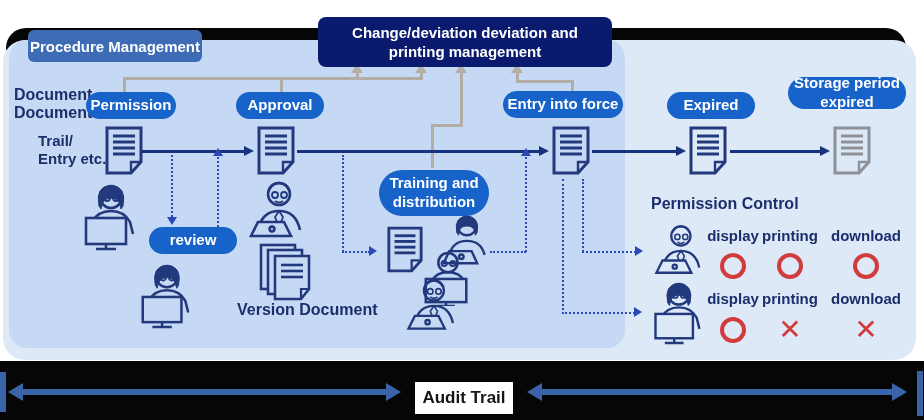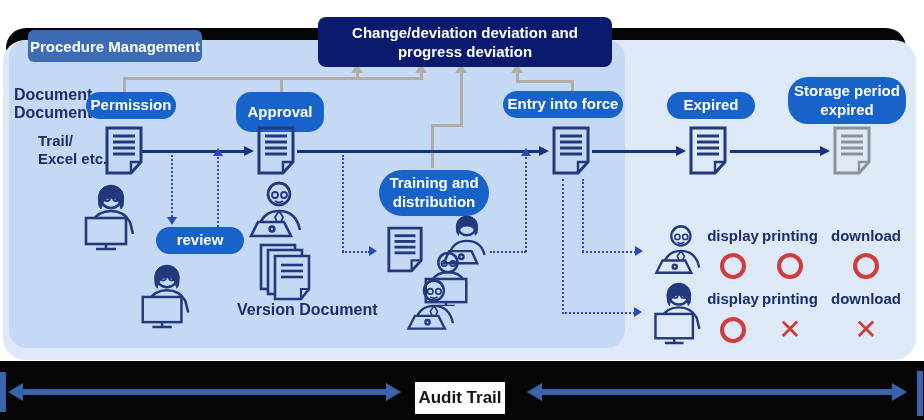--- a/index.html
+++ b/index.html
@@ -146,52 +146,52 @@
   <div class="abs gline" style="left:516px;top:72px;width:3px;height:11px"></div>
   <div class="abs g-head-up" style="left:511px;top:64px"></div>
   <div class="abs gline" style="left:516px;top:80px;width:58px;height:3px"></div>
   <div class="abs gline" style="left:571px;top:80px;width:3px;height:13px"></div>
 
   <div class="abs proc-box">
     <span>Procedure Management</span>
   </div>
   <div class="abs change-box">
     <span>Change/deviation deviation and</span>
-    <span>progress deviation</span>
+    <span>printing management</span>
   </div>
 
   <div class="abs navy lbl16" style="left:14px;top:86px">
     <div>Document</div>
     <div>Document</div>
   </div>
   <div class="abs navy lbl" style="left:38px;top:132px">
     <div>Trail/</div>
-    <div>Excel etc.</div>
+    <div>Entry etc.</div>
   </div>
 
   <div class="abs pill" style="left:86px;top:92px;width:90px;height:27px">
     <span>Permission</span>
   </div>
-  <div class="abs pill" style="left:236px;top:92px;width:88px;height:40px">
+  <div class="abs pill" style="left:236px;top:92px;width:88px;height:27px">
     <span>Approval</span>
   </div>
-  <div class="abs pill" style="left:156px;top:227px;width:88px;height:27px">
+  <div class="abs pill" style="left:149px;top:227px;width:88px;height:27px">
     <span>review</span>
   </div>
   <div class="abs pill" style="left:379px;top:170px;width:110px;height:46px;border-radius:23px">
     <span>Training and</span>
     <span>distribution</span>
   </div>
   <div class="abs pill" style="left:503px;top:91px;width:120px;height:27px">
     <span>Entry into force</span>
   </div>
   <div class="abs pill" style="left:667px;top:92px;width:88px;height:27px">
     <span>Expired</span>
   </div>
-  <div class="abs pill" style="left:788px;top:77px;width:118px;height:47px;border-radius:20px">
+  <div class="abs pill" style="left:788px;top:77px;width:118px;height:32px;border-radius:20px">
     <span>Storage period</span>
     <span>expired</span>
   </div>
 
   <svg class="abs icon" style="left:104px;top:126px" width="40" height="50">
       <use href="#sym-doc"></use>
     </svg>
   <svg class="abs icon" style="left:256px;top:126px" width="40" height="50">
       <use href="#sym-doc"></use>
     </svg>
@@ -251,20 +251,21 @@
   <div class="abs d-head-up" style="left:521px;top:148px"></div>
   <div class="abs dv" style="left:582px;top:179px;height:73px"></div>
   <div class="abs dh" style="left:582px;top:251px;width:54px"></div>
   <div class="abs d-head-right" style="left:635px;top:246px"></div>
   <div class="abs dv" style="left:562px;top:179px;height:135px"></div>
   <div class="abs dh" style="left:562px;top:312px;width:73px"></div>
   <div class="abs d-head-right" style="left:634px;top:307px"></div>
 
   <div class="abs navy" style="left:237px;top:301px;font-size:16px;font-weight:700">Version Document</div>
 
+  <div class="abs navy" style="left:651px;top:195px;font-size:16px;font-weight:700">Permission Control</div>
 
   <svg class="abs icon on-light" style="left:652px;top:220px" width="56" height="60">
       <use href="#sym-man-laptop"></use>
     </svg>
   <div class="abs perm-lbl" style="left:703px;top:227px;width:60px">display</div>
   <div class="abs perm-lbl" style="left:757px;top:227px;width:66px">printing</div>
   <div class="abs perm-lbl" style="left:825px;top:227px;width:82px">download</div>
   <span class="abs mark" style="left:720px;top:253px" data-kind="circle"></span>
   <span class="abs mark" style="left:777px;top:253px" data-kind="circle"></span>
   <span class="abs mark" style="left:853px;top:253px" data-kind="circle"></span>
@@ -276,19 +277,19 @@
   <div class="abs perm-lbl" style="left:757px;top:290px;width:66px">printing</div>
   <div class="abs perm-lbl" style="left:825px;top:290px;width:82px">download</div>
   <span class="abs mark" style="left:720px;top:317px" data-kind="circle"></span>
   <span class="abs mark" style="left:776px;top:316px" data-kind="cross"></span>
   <span class="abs mark" style="left:852px;top:316px" data-kind="cross"></span>
 
   <div class="abs aud-bar" style="left:0;top:372px;width:6px;height:40px"></div>
   <div class="abs aud-head-l" style="left:8px;top:383px"></div>
   <div class="abs aud-line" style="left:22px;top:389px;width:366px"></div>
   <div class="abs aud-head-r" style="left:386px;top:383px"></div>
-  <div class="abs aud-chip" style="left:415px;top:382px;width:90px;height:32px">Audit Trail</div>
+  <div class="abs aud-chip" style="left:415px;top:382px;width:98px;height:32px">Audit Trail</div>
   <div class="abs aud-head-l" style="left:527px;top:383px"></div>
   <div class="abs aud-line" style="left:541px;top:389px;width:352px"></div>
   <div class="abs aud-head-r" style="left:892px;top:383px"></div>
   <div class="abs aud-bar" style="left:917px;top:371px;width:6px;height:45px"></div>
 
 </div>
 
 </body></html>

